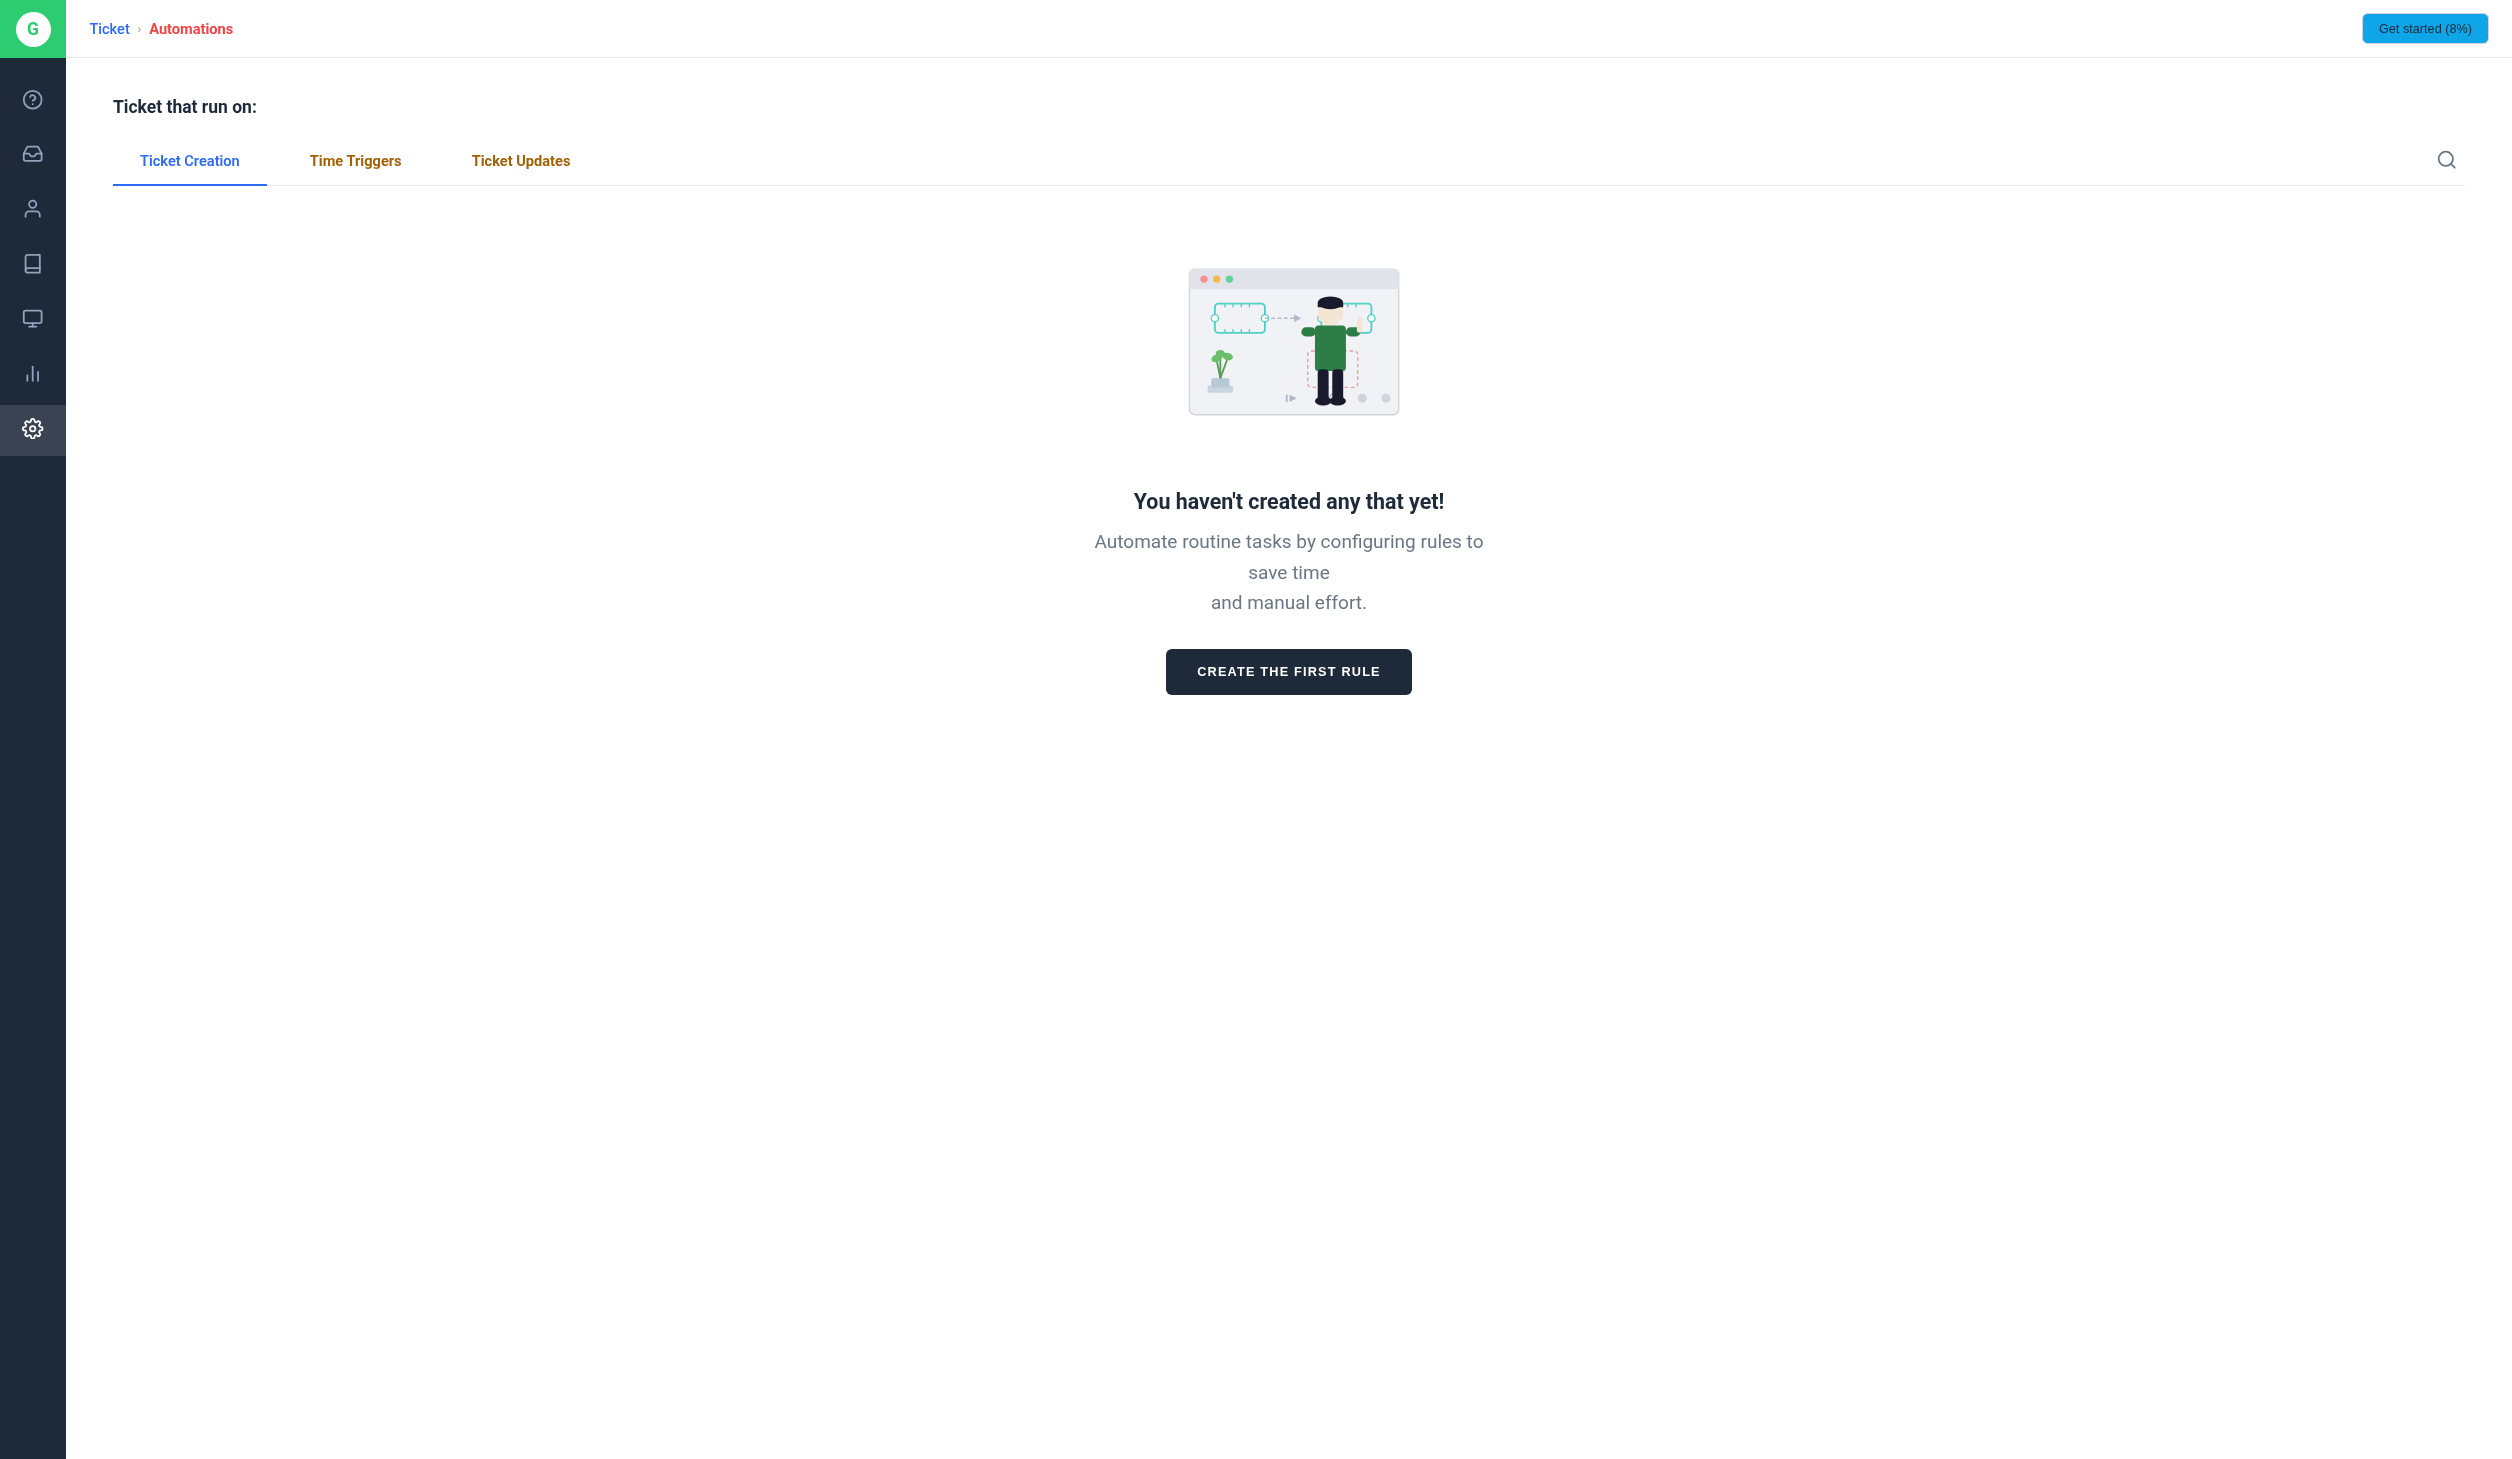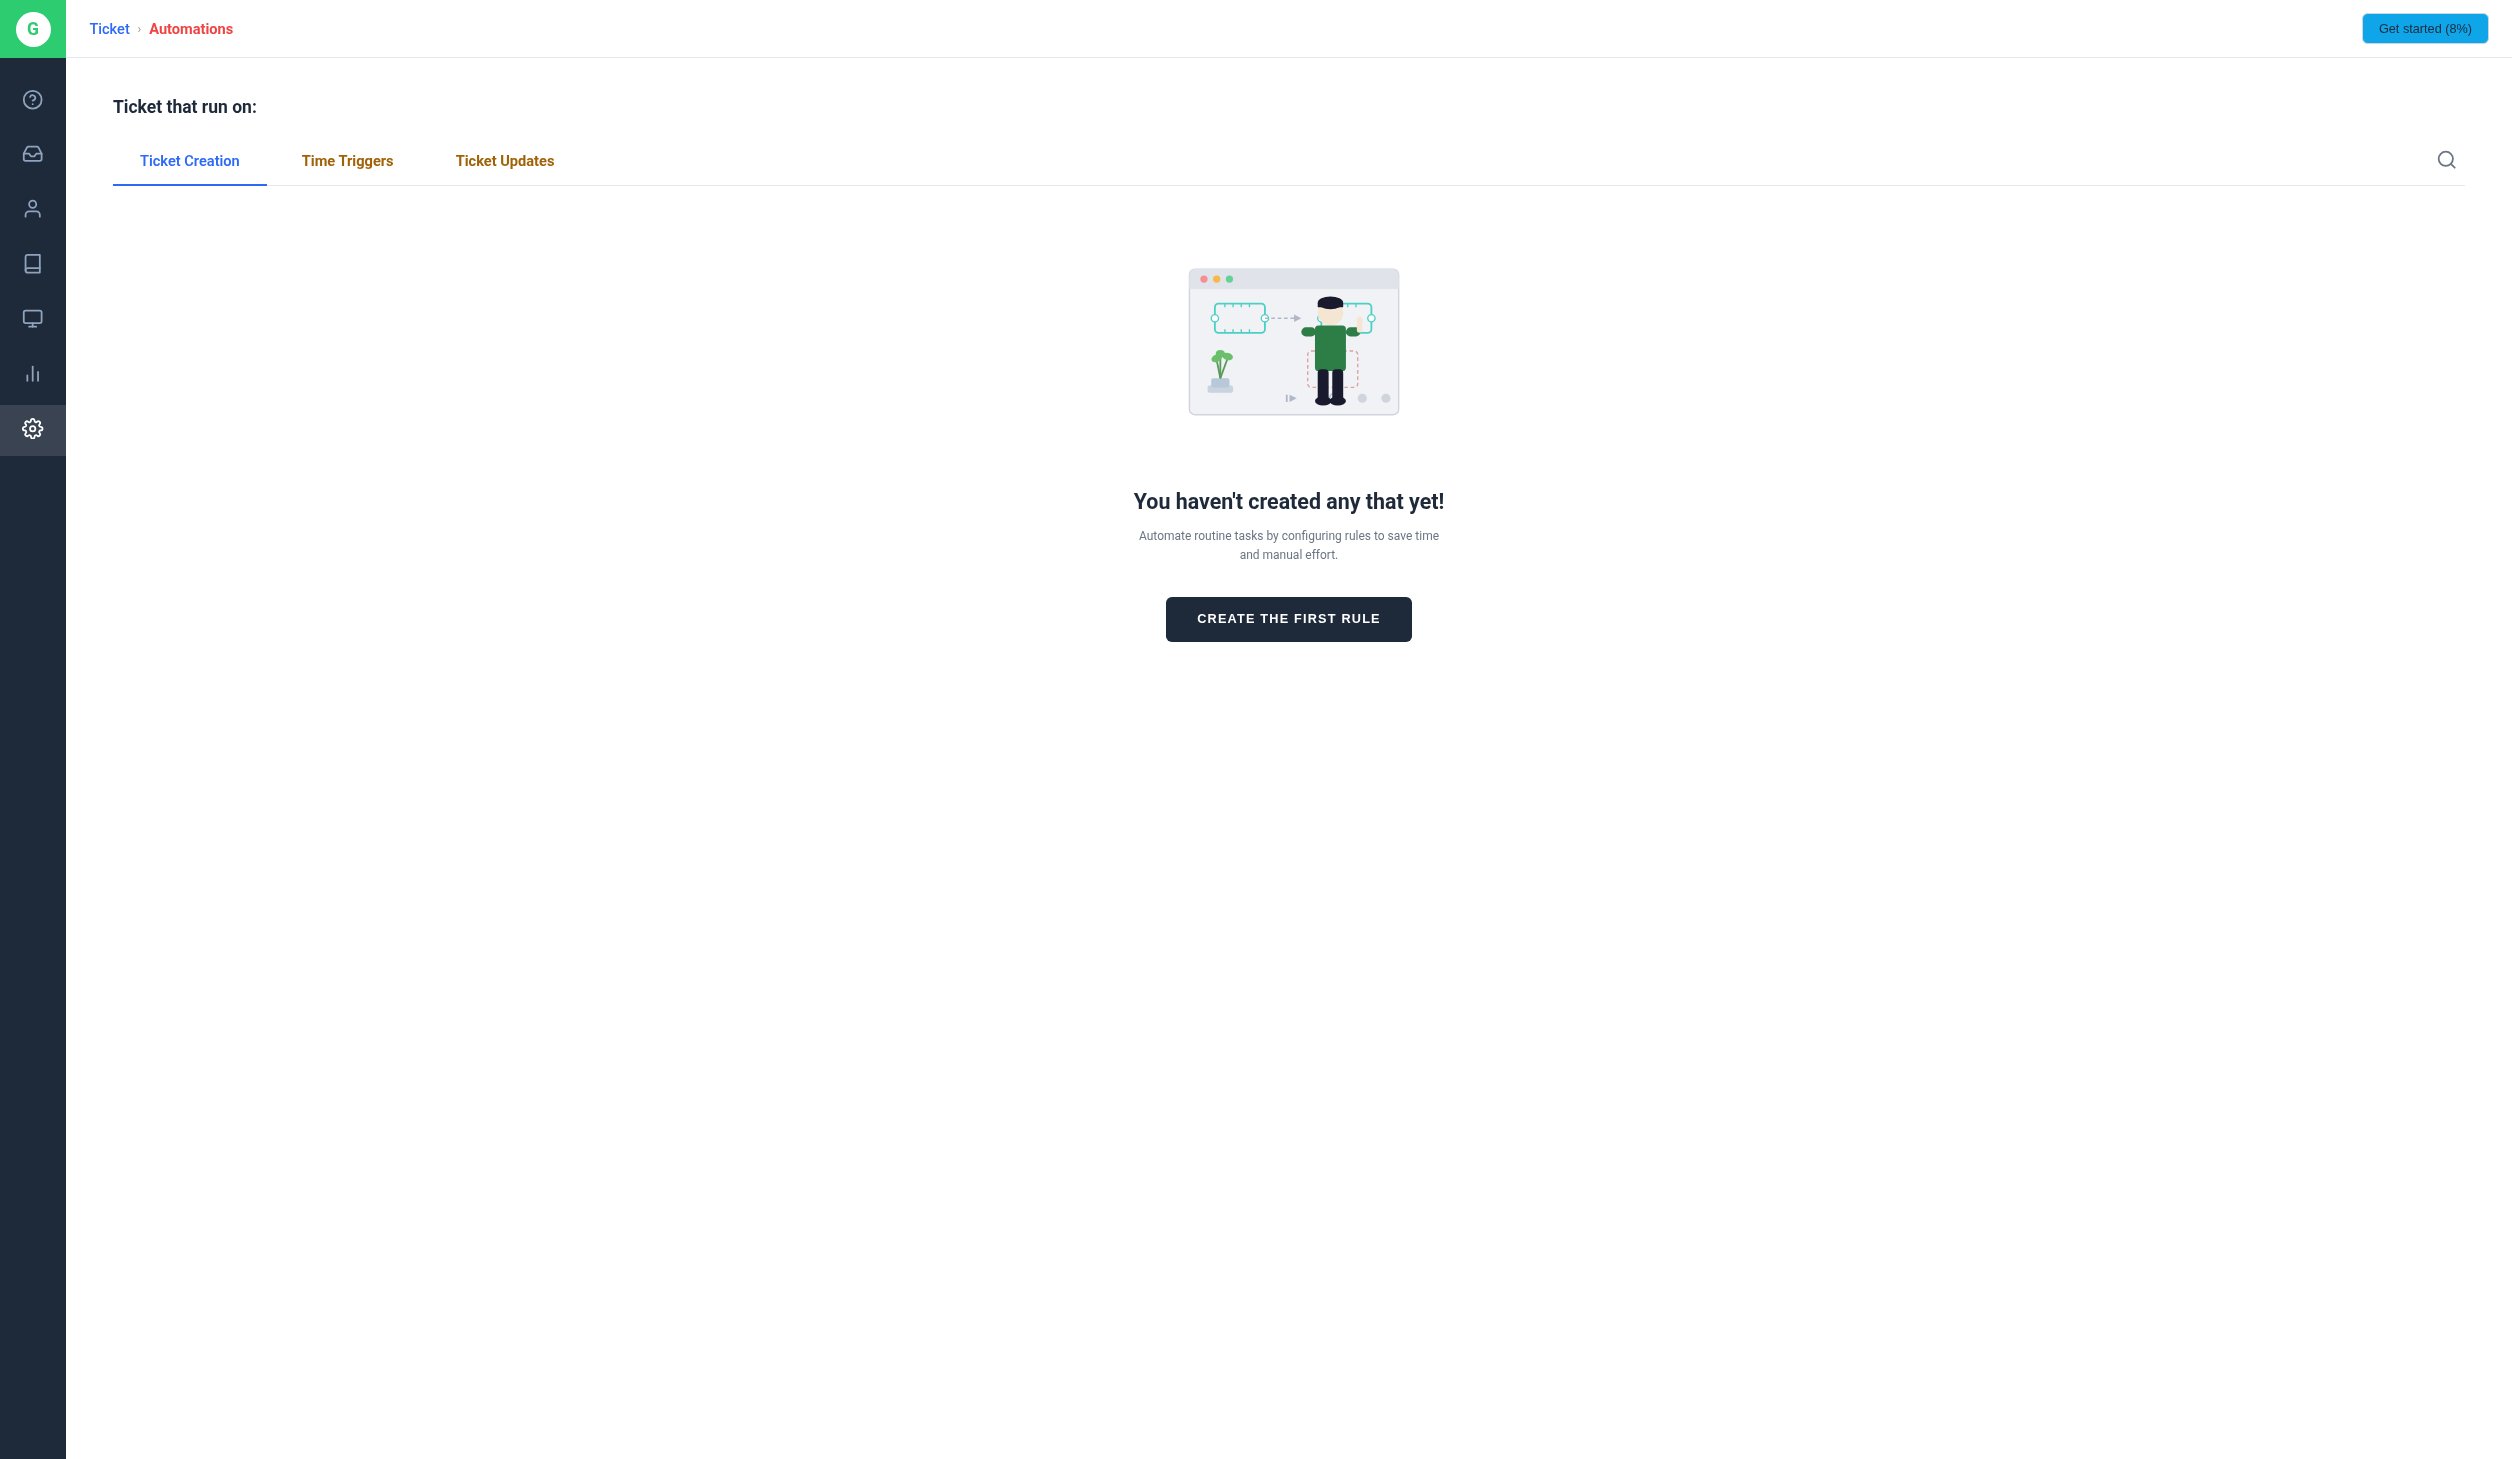--- a/index.html
+++ b/index.html
@@ -131,21 +131,21 @@
     
     .tabs-row {
       display: flex;
       align-items: center;
       border-bottom: 1px solid #e5e8ed;
       margin-bottom: 0;
       justify-content: space-between;
     }
     .tabs {
       display: flex;
-      gap: 8px;
+      gap: 16px;
       align-items: center;
     }
     .tab {
       padding: 11.7px 27px 13.6px 27px;
       font-size: 14.6px;
       color: #a16207;
       cursor: pointer;
       border-bottom: 2.9px solid transparent;
       margin-bottom: -1px;
       font-weight: 700;
@@ -183,21 +183,21 @@
     }
 
     .empty-title {
       font-size: 21.4px;
       font-weight: 700;
       color: #1e2a3a;
       margin-bottom: 13.6px;
       text-align: center;
     }
     .empty-description {
-      font-size: 12px;
+      font-size: 19px;
       color: #6b7684;
       text-align: center;
       line-height: 1.6;
       max-width: 409px;
       margin-bottom: 31px;
     }
     .create-rule-btn {
       background: #1e2a3a;
       color: #fff;
       border: none;

